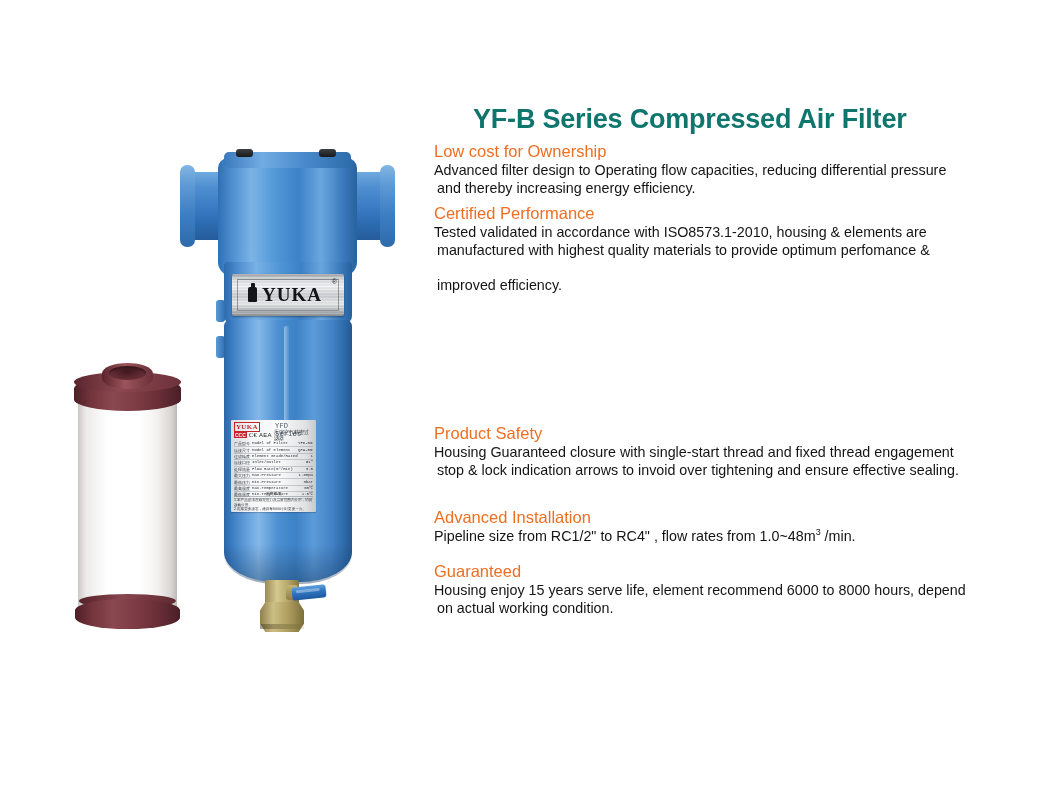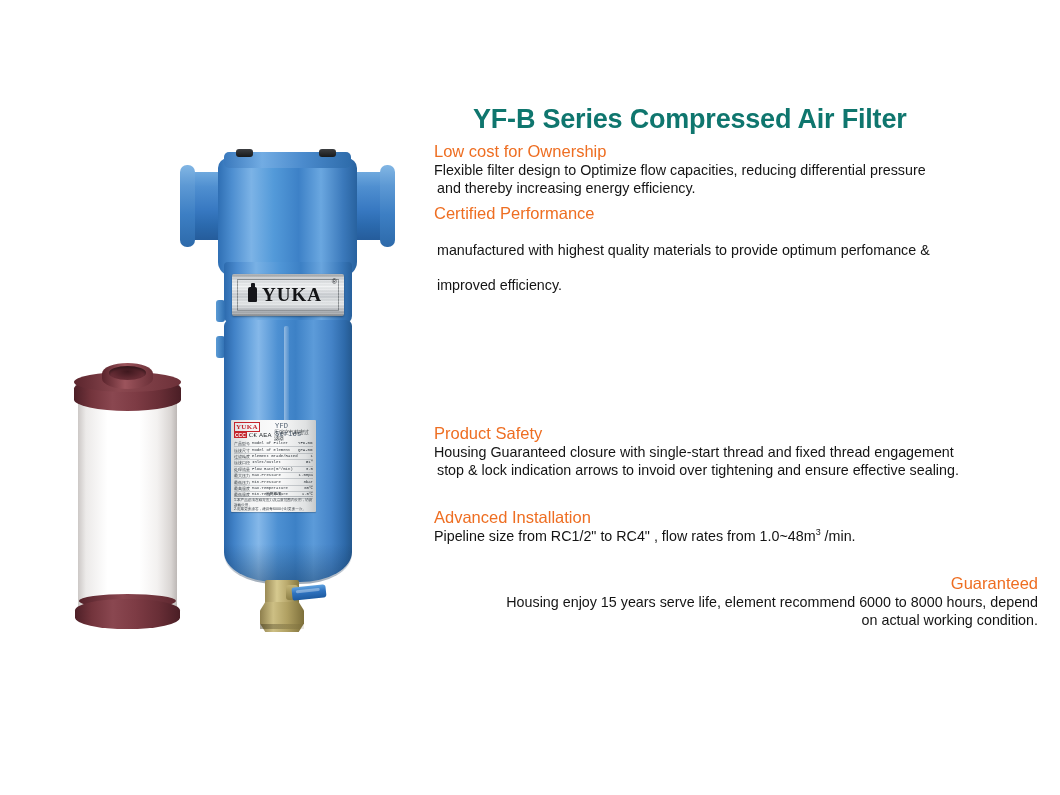--- a/index.html
+++ b/index.html
@@ -546,34 +546,34 @@
     <div class="dv-boss"></div>
     <div class="dv-lever"></div>
   </div>
 </div>
 
 <div id="content">
   <h1 id="product-title">YF-B Series Compressed Air Filter</h1>
   <div id="feature-list">
       <div class="feature" style="top: 142px;">
         <div class="feature-heading">Low cost for Ownership</div>
-        <p class="feature-body"><span>Flexible filter design to Optimize flow capacities, reducing differential pressure</span><br><span class="ind">and thereby increasing energy efficiency.</span></p>
+        <p class="feature-body"><span>Advanced filter design to Operating flow capacities, reducing differential pressure</span><br><span class="ind">and thereby increasing energy efficiency.</span></p>
       </div>
       <div class="feature" style="top: 204px;">
         <div class="feature-heading">Certified Performance</div>
-        <p class="feature-body"><br><span class="ind">manufactured with highest quality materials to provide optimum perfomance &amp;</span><br><span class="ind">improved efficiency.</span></p>
+        <p class="feature-body"><span>Tested validated in accordance with ISO8573.1-2010, housing &amp; elements are</span><br><span class="ind">manufactured with highest quality materials to provide optimum perfomance &amp;</span><br><span class="ind">improved efficiency.</span></p>
       </div>
       <div class="feature" style="top: 328px;">
       </div>
       <div class="feature" style="top: 424px;">
         <div class="feature-heading">Product Safety</div>
         <p class="feature-body"><span>Housing Guaranteed closure with single-start thread and fixed thread engagement</span><br><span class="ind">stop &amp; lock indication arrows to invoid over tightening and ensure effective sealing.</span></p>
       </div>
       <div class="feature" style="top: 508px;">
         <div class="feature-heading">Advanced Installation</div>
         <p class="feature-body"><span>Pipeline size from RC1/2" to RC4" , flow rates from 1.0~48m<sup>3</sup> /min.</span></p>
       </div>
-      <div class="feature" style="top: 574px; text-align: right;">
+      <div class="feature" style="top: 562px;">
         <div class="feature-heading">Guaranteed</div>
         <p class="feature-body"><span>Housing enjoy 15 years serve life, element  recommend 6000 to 8000 hours, depend</span><br><span class="ind">on actual working condition.</span></p>
       </div>
     </div>
 </div>
 
 </body></html>

